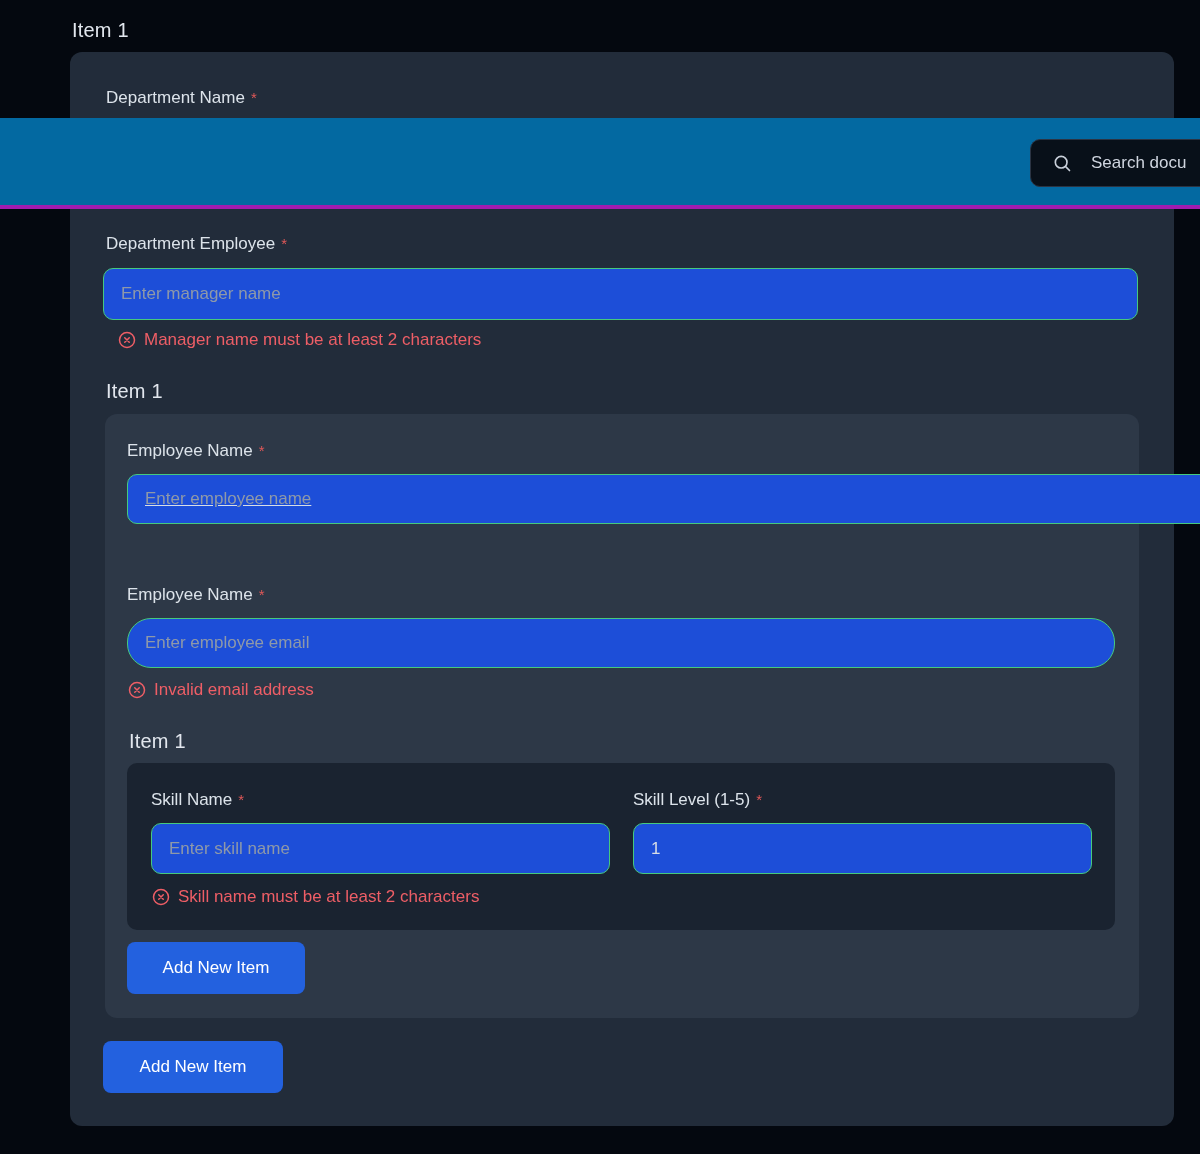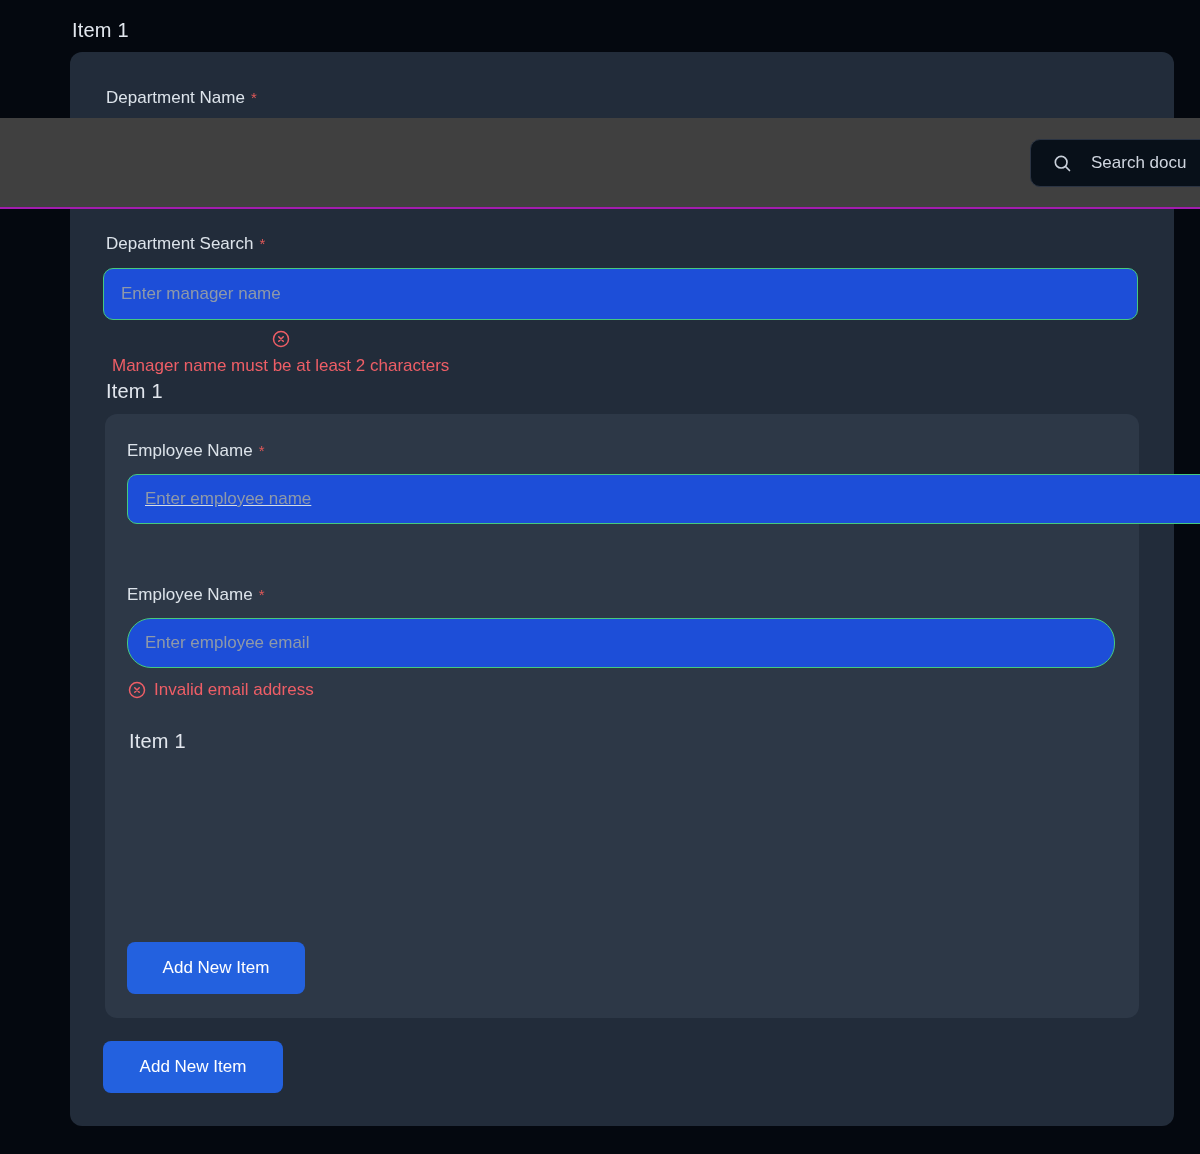--- a/index.html
+++ b/index.html
@@ -30,21 +30,21 @@
     color:#ee5e66; font-size:17px; white-space:nowrap;
   }
   .error-row svg { flex:0 0 auto; }
   .btn {
     position:absolute; background:#2361df; color:#ffffff; border:none;
     border-radius:8px; font-size:17px; font-family:"Liberation Sans", sans-serif;
     cursor:pointer; display:flex; align-items:center; justify-content:center;
   }
   .header-bar {
     position:absolute; left:0; top:118px; width:1200px; height:91px;
-    background:#404040; border-bottom:2px solid #a21caf;
+    background:#0369a1; border-bottom:4px solid #a21caf;
   }
   .search-box {
     position:absolute; left:1030px; top:21px; width:260px; height:48px;
     background:#081019; border:1px solid #2b3443; border-radius:10px;
     display:flex; align-items:center; padding-left:21px; gap:19px;
     overflow:hidden; cursor:pointer;
   }
   .search-box span { font-size:17px; color:#cfd5df; white-space:nowrap; }
 </style>
 </head>
@@ -63,25 +63,25 @@
       <svg width="20" height="20" viewBox="0 0 24 24" fill="none" stroke="#c9d0da" stroke-width="2" stroke-linecap="round">
         <circle cx="11" cy="11" r="7"></circle>
           <path d="M21 21l-4.3-4.3"></path>
       </svg>
       <span>Search docu</span>
     </div>
   </div>
 
   <div class="card card-main">
 
-    <div class="field-label" style="left:36px; top:25px;"><span>Department Search</span><span class="req">*</span></div>
+    <div class="field-label" style="left:36px; top:25px;"><span>Department Employee</span><span class="req">*</span></div>
 
     <input class="tinput" style="left: 33px; top: 59px; width: 1035px; height: 52px;" placeholder="Enter manager name">
 
-    <div class="error-row" style="left:42px; top:121px;flex-direction:column;">
+    <div class="error-row" style="left:48px; top:121px;">
       <svg width="18" height="18" viewBox="0 0 24 24" fill="none" stroke="currentColor" stroke-width="2" stroke-linecap="round">
         <circle cx="12" cy="12" r="10"></circle>
           <path d="M15 9l-6 6M9 9l6 6"></path>
       </svg>
       <span>Manager name must be at least 2 characters</span>
     </div>
 
     <div class="item-label" style="left:36px; top:171px;">Item 1</div>
 
     <div class="card-employee" style="left:35px; top:205px; width:1034px; height:604px;">
@@ -98,20 +98,38 @@
       <div class="error-row" style="left:23px; top:266px;">
         <svg width="18" height="18" viewBox="0 0 24 24" fill="none" stroke="currentColor" stroke-width="2" stroke-linecap="round">
           <circle cx="12" cy="12" r="10"></circle>
             <path d="M15 9l-6 6M9 9l6 6"></path>
         </svg>
         <span>Invalid email address</span>
       </div>
 
       <div class="item-label" style="left:24px; top:316px;">Item 1</div>
 
+      <div class="card-skill" style="left:22px; top:349px; width:988px; height:167px;">
+
+        <div class="field-label" style="left:24px; top:27px;"><span>Skill Name</span><span class="req">*</span></div>
+
+        <div class="field-label" style="left:506px; top:27px;"><span>Skill Level (1-5)</span><span class="req">*</span></div>
+
+        <input class="tinput" style="left: 24px; top: 60px; width: 459px; height: 51px;" placeholder="Enter skill name">
+
+        <input class="tinput" style="left: 506px; top: 60px; width: 459px; height: 51px;" value="1">
+
+        <div class="error-row" style="left:25px; top:124px;">
+          <svg width="18" height="18" viewBox="0 0 24 24" fill="none" stroke="currentColor" stroke-width="2" stroke-linecap="round">
+            <circle cx="12" cy="12" r="10"></circle>
+              <path d="M15 9l-6 6M9 9l6 6"></path>
+          </svg>
+          <span>Skill name must be at least 2 characters</span>
+        </div>
+      </div>
 
       <button class="btn" style="left:22px; top:528px; width:178px; height:52px;">Add New Item</button>
     </div>
 
     <button class="btn" style="left:33px; top:832px; width:180px; height:52px;">Add New Item</button>
   </div>
 
 </div>
 
 </body></html>

